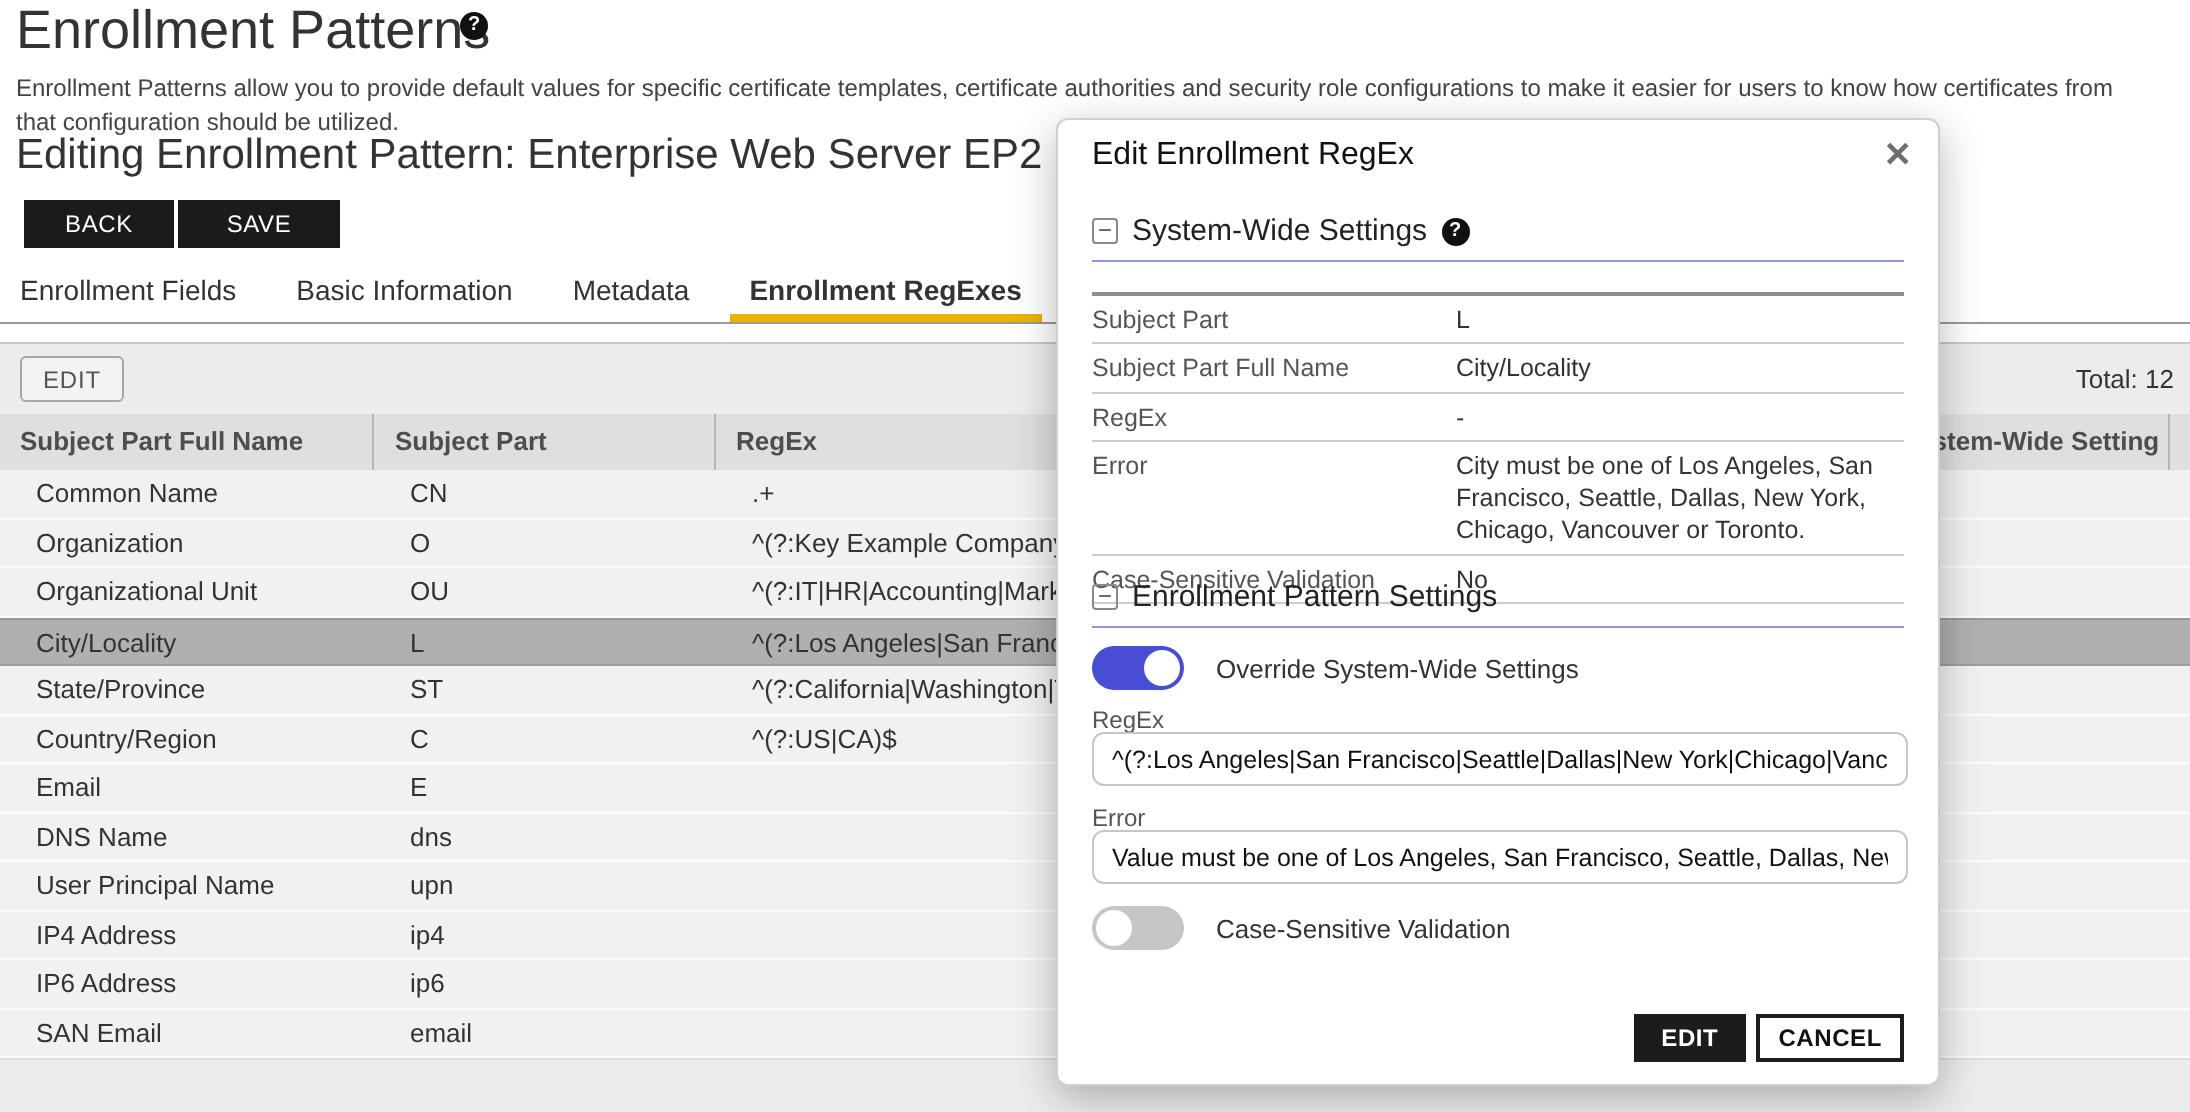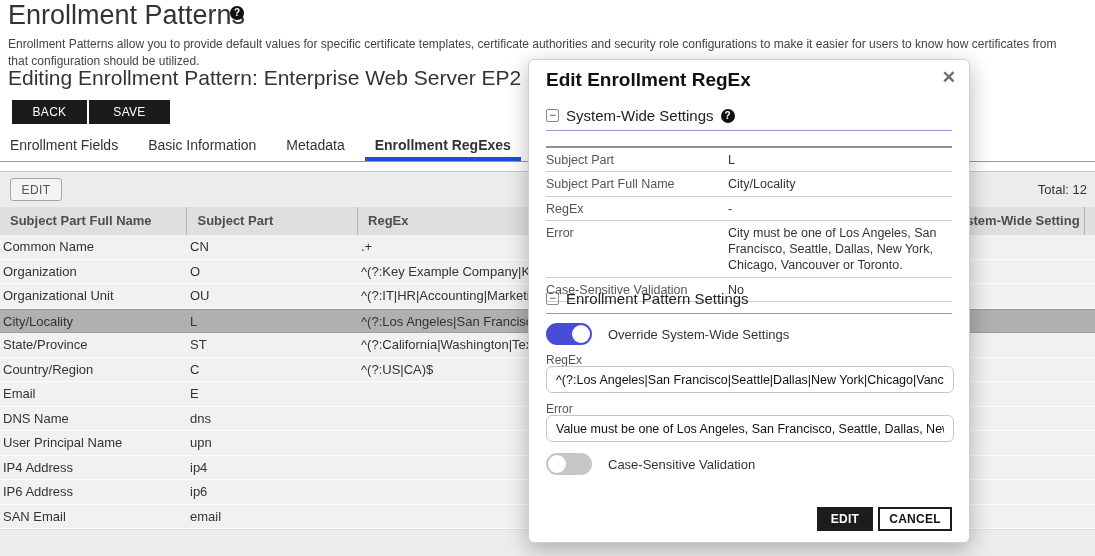--- a/index.html
+++ b/index.html
@@ -14,44 +14,44 @@
   .page-subtitle { position: absolute; left: 8px; top: 66px; font-size: 21px; color: #333; }
   .btn-dark { position: absolute; top: 100px; height: 24px; background: #1b1b1b; color: #fff; border: none;
     font-size: 12px; font-family: inherit; letter-spacing: .3px; cursor: pointer; }
   .btn-back { left: 12px; width: 75px; }
   .btn-save { left: 89px; width: 81px; }
 
   
   .tab-bar { position: absolute; left: 0; top: 134px; width: 1095px; height: 28px; border-bottom: 1px solid #999;
     display: flex; align-items: flex-end; padding-left: 0; }
   .tab { padding: 0 10px; margin-right: 10px; font-size: 14px; color: #333; line-height: 24px; height: 28px; cursor: pointer; white-space: nowrap; }
-  .tab.active { font-weight: bold; border-bottom: 4px solid #1d4ed8; }
+  .tab.active { font-weight: bold; border-bottom: 4px solid #eab308; }
 
   
   .toolbar { position: absolute; left: 0; top: 171px; width: 1095px; height: 36px; background: #ececec; border-top: 1px solid #c9c9c9; }
   .toolbar-edit { position: absolute; left: 10px; top: 6px; width: 52px; height: 23px; background: #f3f3f3;
     border: 1px solid #a6a6a6; border-radius: 3px; color: #555; font-size: 12px; font-family: inherit; letter-spacing: .4px; cursor: pointer; }
   .toolbar-total { position: absolute; right: 8px; top: 10px; font-size: 13px; color: #333; }
 
   
   .thead { position: absolute; left: 0; top: 207px; width: 1095px; height: 28px; background: #dfdfdf; display: flex; }
   .hcell { font-size: 13px; font-weight: bold; color: #4d4d4d; line-height: 28px; padding-left: 10px;
     white-space: nowrap; overflow: hidden; }
   .hcell + .hcell { border-left: 1px solid #b5b5b5; }
   .c0 { width: 187px; } .c1 { width: 171px; } .c2 { width: 584px; } .c3 { width: 145px; } .c4 { width: 8px; }
   .tbody { position: absolute; left: 0; top: 235px; width: 1095px; }
   .trow { display: flex; height: 24.5px; background: #f1f1f1; border-bottom: 1px solid #fbfbfb; cursor: pointer; }
   .trow.selected { background: #b0b0b0; border-top: 1px solid #979797; border-bottom: 1px solid #9e9e9e; }
-  .tcell { font-size: 13px; color: #333; line-height: 23.5px; padding-left: 3px; white-space: nowrap; overflow: hidden; }
+  .tcell { font-size: 13px; color: #333; line-height: 23.5px; padding-left: 18px; white-space: nowrap; overflow: hidden; }
   .page-footer { position: absolute; left: 0; top: 529px; width: 1095px; height: 27px; background: #ececec; border-top: 1px solid #ddd; }
 
   
   .modal { position: absolute; left: 528px; top: 59px; width: 442px; height: 484px; background: #fff;
     border: 1px solid #cfcfcf; border-radius: 6px; box-shadow: 0 6px 22px rgba(0,0,0,.28); z-index: 10; }
-  .modal-title { position: absolute; left: 17px; top: 9px; font-size: 19px; font-weight: bold; color: #111; }
+  .modal-title { position: absolute; left: 17px; top: 9px; font-size: 16px; font-weight: normal; color: #111; }
   .modal-close { position: absolute; right: 13px; top: 7px; font-size: 17px; font-weight: bold; color: #6e6e6e; cursor: pointer; }
   .section-hdr { position: absolute; left: 17px; display: flex; align-items: center; gap: 7px; }
   .sec1 { top: 47px; } .sec2 { top: 230px; }
   .collapse-box { width: 13px; height: 13px; border: 1px solid #888; border-radius: 2px; color: #555;
     font-size: 12px; line-height: 10px; text-align: center; cursor: pointer; }
   .section-label { font-size: 15px; color: #222; }
   .sec-help { width: 14px; height: 14px; border-radius: 50%; background: #111; color: #fff; font-size: 10px;
     font-weight: bold; text-align: center; line-height: 14px; }
   .sec-underline { position: absolute; left: 17px; right: 17px; height: 1px; background: #9095e2; }
   .ul1 { top: 70px; } .ul2 { top: 253px; }

